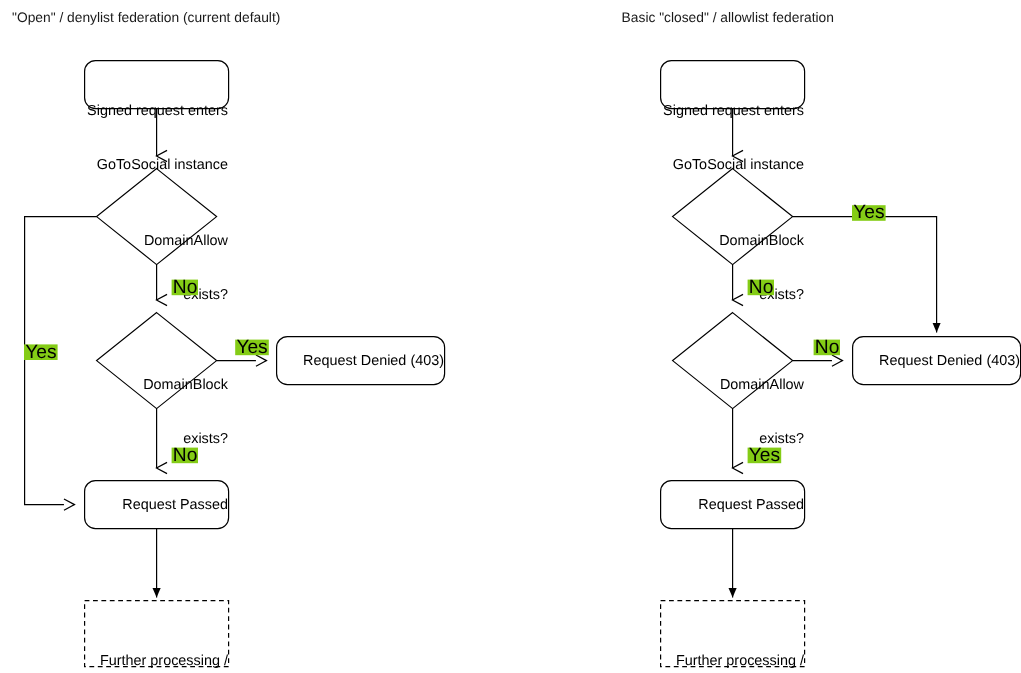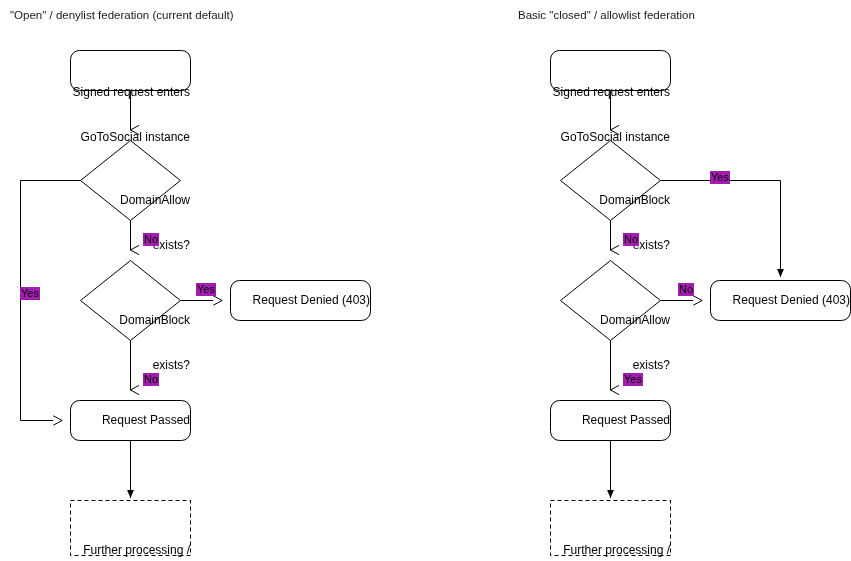--- a/index.html
+++ b/index.html
@@ -36,24 +36,24 @@
     position: absolute;
     text-align: right;
     font-size: 12px;
     line-height: 15px;
     color: #000000;
     pointer-events: none;
     white-space: pre;
   }
   .edge-label {
     position: absolute;
-    font-size: 11px;
+    font-size: 16px;
     line-height: 13px;
     color: #000000;
-    background: #a21caf;
+    background: #84cc16;
     padding: 0 1px;
     white-space: nowrap;
   }
   svg { display: block; }
 </style>
 </head>
 <body>
 
 <div class="canvas">
 

